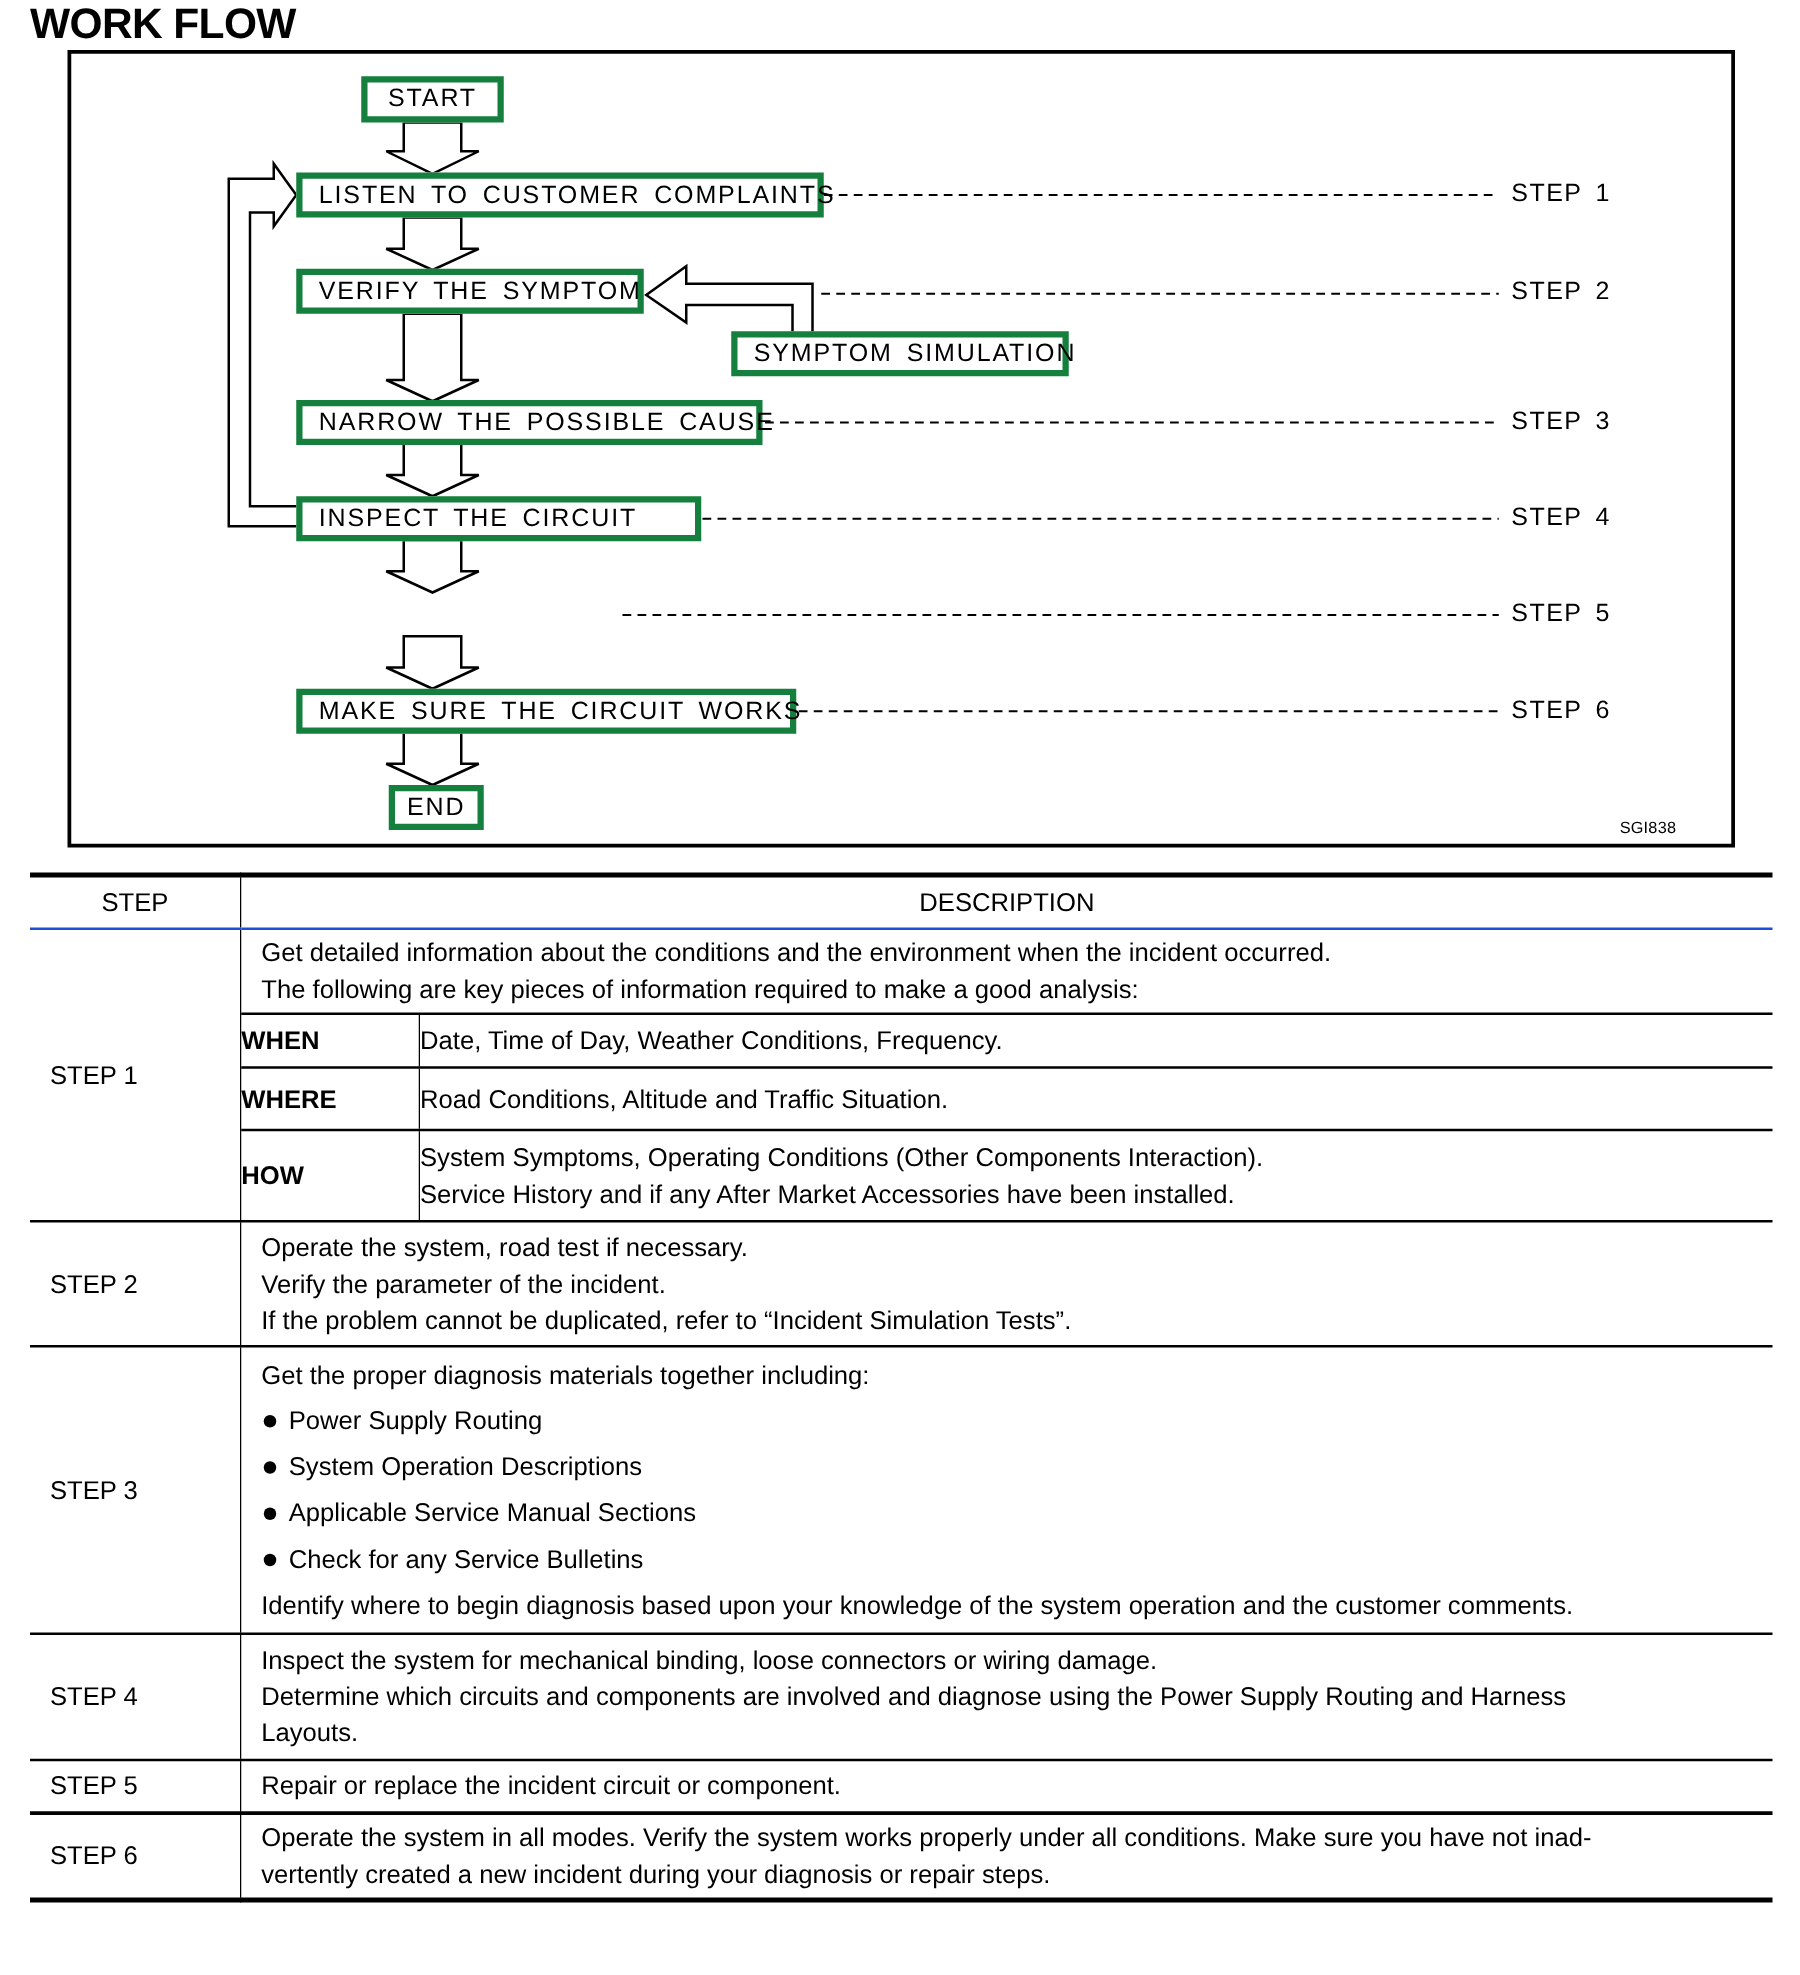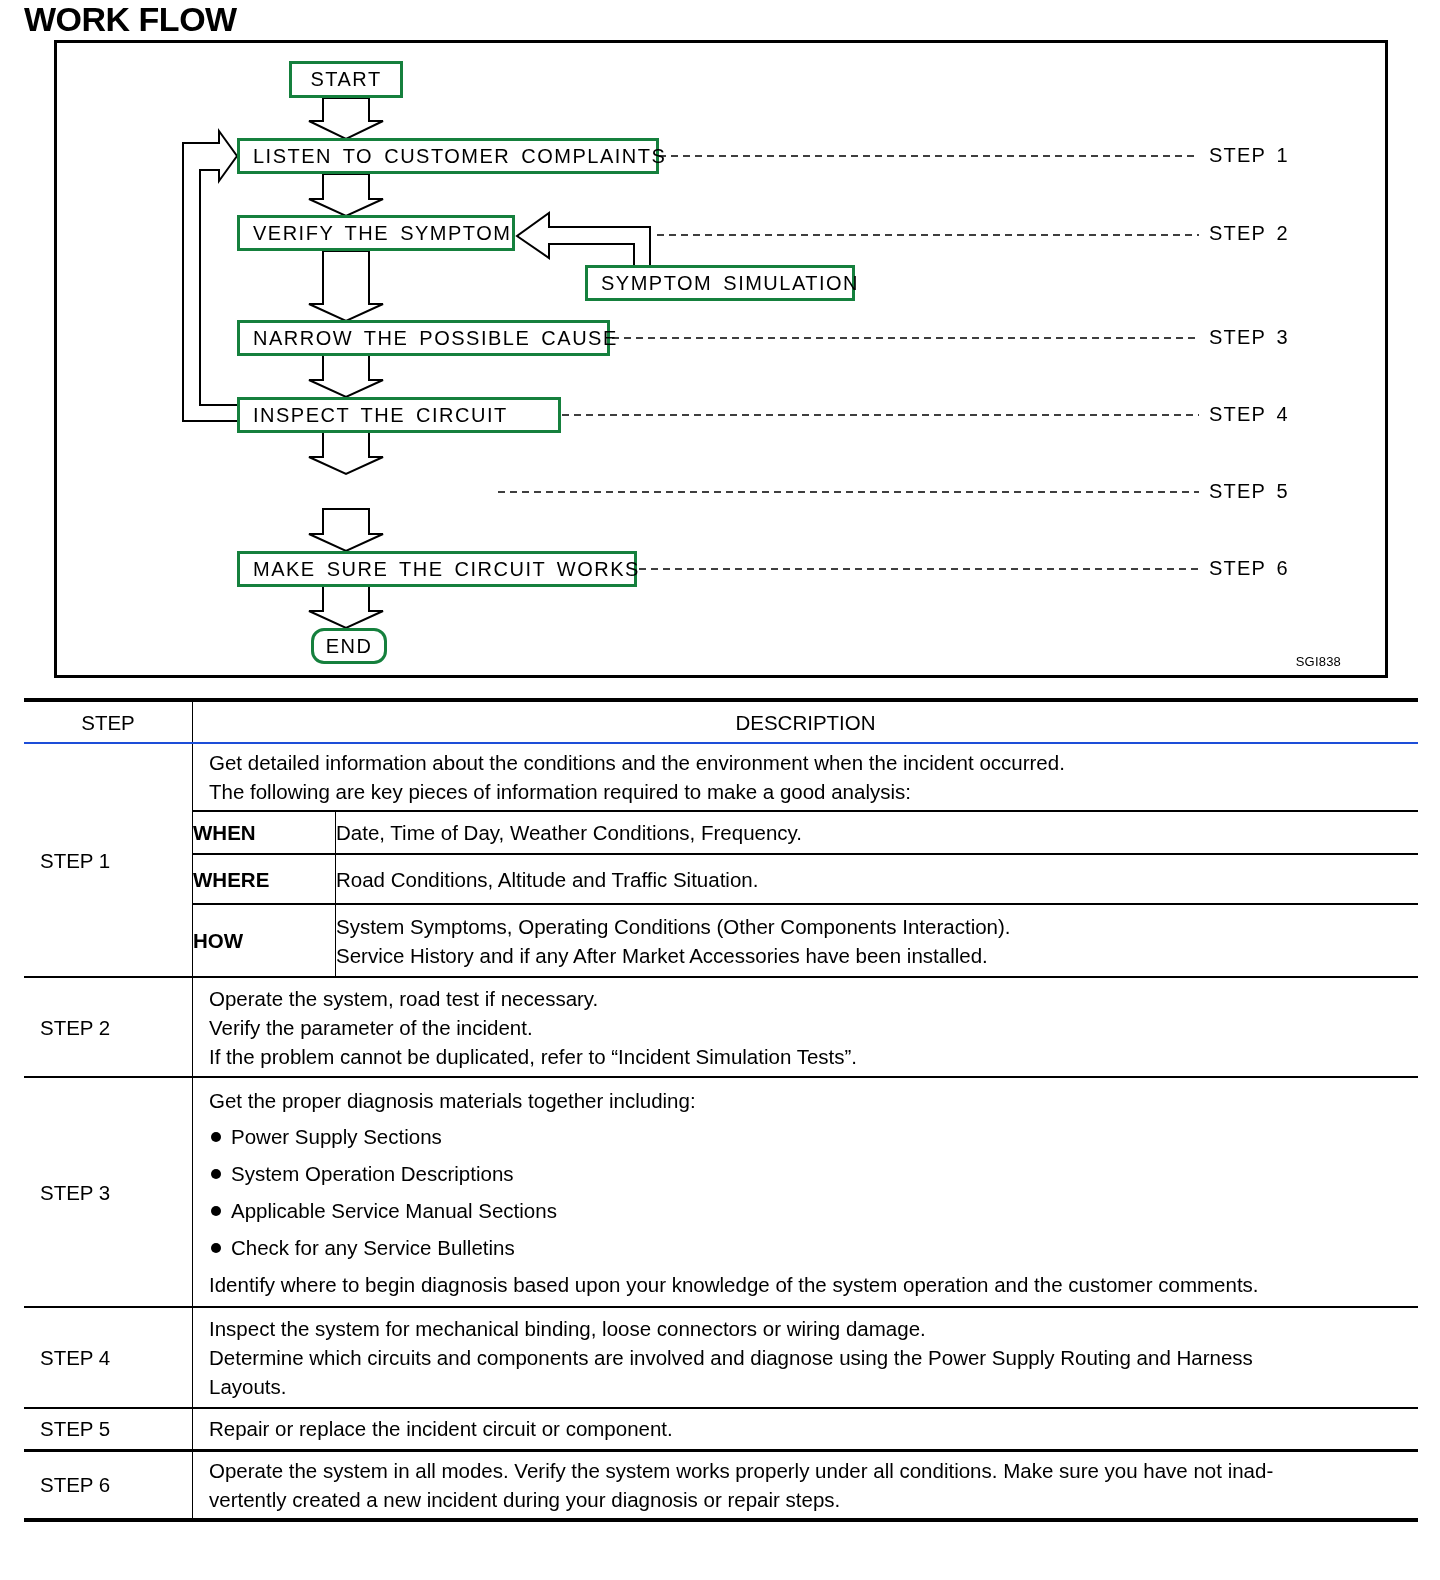--- a/index.html
+++ b/index.html
@@ -1,20 +1,20 @@
 <!DOCTYPE html>
 <html><head>
 <meta charset="utf-8">
 <style>
   html, body { margin: 0; padding: 0; background: #ffffff; }
   body { width: 1440px; height: 1580px; position: relative; font-family: "Liberation Sans", sans-serif; color: #000; overflow: hidden; }
   .page-title { position: absolute; left: 24px; top: 0px; font-size: 34px; font-weight: bold; letter-spacing: -0.5px; margin: 0; line-height: 38px; }
   .diagram { position: absolute; left: 54px; top: 40px; width: 1334px; height: 638px; border: 3px solid #000; box-sizing: border-box; }
   .diagram svg { position: absolute; left: 0; top: 0; }
-  .fbox { position: absolute; border: 3px solid #15803d; box-sizing: border-box; background: #fff; font-size: 20px; letter-spacing: 1.5px; word-spacing: 4px; display: flex; align-items: center; padding-left: 13px; white-space: nowrap; }
+  .fbox { position: absolute; border: 5px solid #15803d; box-sizing: border-box; background: #fff; font-size: 20px; letter-spacing: 1.5px; word-spacing: 4px; display: flex; align-items: center; padding-left: 13px; white-space: nowrap; }
   .fbox.center { justify-content: center; padding-left: 0; }
   .step-label { position: absolute; font-size: 20px; letter-spacing: 1.2px; word-spacing: 4px; white-space: nowrap; }
   .fig-code { position: absolute; right: 44px; bottom: 6px; font-size: 13px; letter-spacing: 0.2px; }
 
   table.steps { position: absolute; left: 24px; top: 698px; width: 1394px; border-collapse: collapse; font-size: 20.5px; line-height: 29px; }
   table.steps td, table.steps th { vertical-align: middle; padding: 0; }
   .th-row th { font-weight: normal; height: 40px; border-bottom: 2px solid #1d4ed8; }
   .top-rule { border-top: 4px solid #000; }
   .bottom-rule { border-bottom: 4px solid #000; }
   .col-step { width: 152px; border-right: 1px solid #000; text-align: left; padding-left: 16px !important; }
@@ -65,21 +65,21 @@
     </g>
   </svg>
 
   <div class="fbox center" style="left:232px;top:18px;width:114px;height:37px;">START</div>
   <div class="fbox" style="left:180px;top:95px;width:422px;height:36px;">LISTEN TO CUSTOMER COMPLAINTS</div>
   <div class="fbox" style="left:180px;top:172px;width:278px;height:36px;">VERIFY THE SYMPTOM</div>
   <div class="fbox" style="left:528px;top:222px;width:270px;height:36px;">SYMPTOM SIMULATION</div>
   <div class="fbox" style="left:180px;top:277px;width:373px;height:36px;">NARROW THE POSSIBLE CAUSE</div>
   <div class="fbox" style="left:180px;top:354px;width:324px;height:36px;">INSPECT THE CIRCUIT</div>
   <div class="fbox" style="left:180px;top:508px;width:400px;height:36px;">MAKE SURE THE CIRCUIT WORKS</div>
-  <div class="fbox center" style="left:254px;top:585px;width:76px;height:36px;border-radius:13px;">END</div>
+  <div class="fbox center" style="left:254px;top:585px;width:76px;height:36px;">END</div>
 
   <span class="step-label" style="left:1152px;top:101px;">STEP 1</span>
   <span class="step-label" style="left:1152px;top:179px;">STEP 2</span>
   <span class="step-label" style="left:1152px;top:283px;">STEP 3</span>
   <span class="step-label" style="left:1152px;top:360px;">STEP 4</span>
   <span class="step-label" style="left:1152px;top:437px;">STEP 5</span>
   <span class="step-label" style="left:1152px;top:514px;">STEP 6</span>
 
   <span class="fig-code">SGI838</span>
 </div>
@@ -128,21 +128,21 @@
       <div>If the problem cannot be duplicated, refer to “Incident Simulation Tests”.</div>
     </td>
   </tr>
 
   <tr class="row-sep" style="height:228px;">
     <td class="col-step">STEP 3</td>
     <td class="desc">
       <div style="height:36px;display:flex;align-items:center;">Get the proper diagnosis materials together including:</div>
       <div class="bullet">
             <span class="dot"></span>
-            <span>Power Supply Sections</span>
+            <span>Power Supply Routing</span>
           </div>
       <div class="bullet">
             <span class="dot"></span>
             <span>System Operation Descriptions</span>
           </div>
       <div class="bullet">
             <span class="dot"></span>
             <span>Applicable Service Manual Sections</span>
           </div>
       <div class="bullet">

